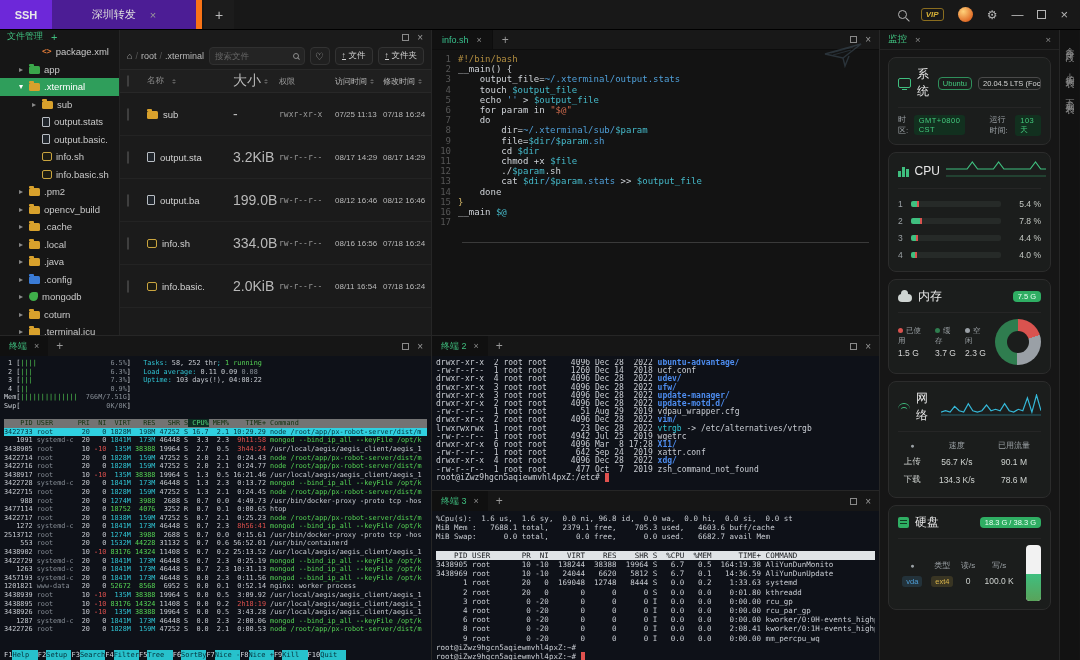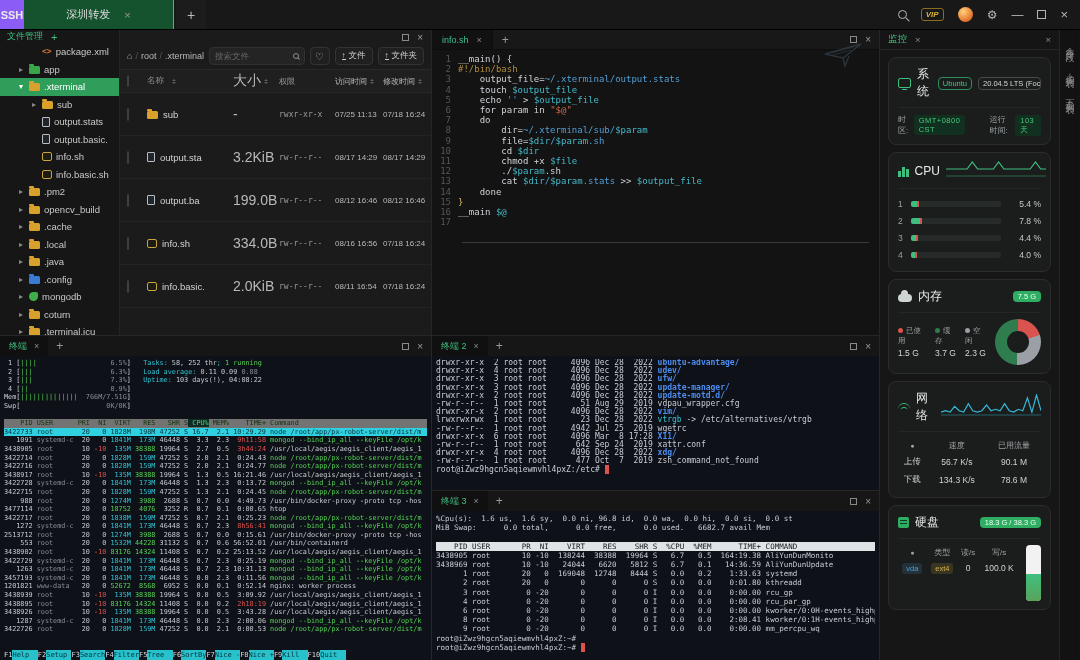--- a/index.html
+++ b/index.html
@@ -2,22 +2,22 @@
 <html><head>
 <meta charset="utf-8">
 <style>
   *{margin:0;padding:0;box-sizing:border-box}
   html,body{background:#000;width:1080px;height:660px;overflow:hidden}
   body{font-family:"Liberation Sans",sans-serif;color:#cfcfcf;-webkit-font-smoothing:antialiased}
   .app{width:1080px;height:660px;display:flex;flex-direction:column;background:#141414}
 
   
   .titlebar{height:30px;background:#181818;display:flex;align-items:stretch;border-bottom:1px solid #000}
-  .app-logo{width:24px;display:flex;align-items:center;justify-content:center;background:#8b5cf6;color:#e8e8e8;font-size:11px;font-weight:bold}
-  .tb-tab{width:150px;background:#14532d;display:flex;align-items:center;justify-content:center;gap:14px;font-size:11px;color:#ddd;border-right:1px solid #f97316}
+  .app-logo{width:52px;display:flex;align-items:center;justify-content:center;background:#6d28d9;color:#e8e8e8;font-size:11px;font-weight:bold}
+  .tb-tab{width:150px;background:#4c1d95;display:flex;align-items:center;justify-content:center;gap:14px;font-size:11px;color:#ddd;border-right:6px solid #f97316}
   .tb-tab .x{color:#9a9a9a;font-size:11px}
   .tb-add{width:30px;display:flex;align-items:center;justify-content:center;background:#1c1c1c;color:#bbb;font-size:14px;margin-left:2px}
   .tb-right{margin-left:auto;display:flex;align-items:center;gap:14px;padding-right:12px}
   .mag{width:9px;height:9px;border:1.4px solid #b5b5b5;border-radius:50%;position:relative}
   .mag::after{content:"";position:absolute;width:5px;height:1.4px;background:#b5b5b5;transform:rotate(45deg);right:-4px;bottom:-2px}
   .vip{border:1px solid #8a6d1f;color:#d4af37;font-size:8px;font-weight:bold;border-radius:3px;padding:1px 4px;font-style:italic}
   .avatar{width:15px;height:15px;border-radius:50%;background:radial-gradient(circle at 35% 30%,#ffd27a,#e2702a 70%,#a33a12)}
   .gearg{color:#b5b5b5;font-size:12px;line-height:1}
   .wmin{color:#b5b5b5;font-size:12px}
   .wmax{width:9px;height:9px;border:1.2px solid #b5b5b5}
@@ -132,21 +132,21 @@
   .leg-item .dot{display:inline-block;width:5px;height:5px;border-radius:50%;margin-right:3px}
   .leg-val{font-size:8.5px;color:#d5d5d5;margin-top:2px}
   .donut{width:46px;height:46px;border-radius:50%;position:relative;flex:none}
   .donut::after{content:"";position:absolute;inset:12px;border-radius:50%;background:#1b1d1c}
   .mo-table{width:100%;border-collapse:collapse;font-size:8px;color:#9aa0a4}
   .mo-table th{font-weight:normal;text-align:center;padding:2px 0;color:#9aa0a4}
   .mo-table td{text-align:center;padding:3px 0;color:#cfd3d0;font-size:8.5px}
   .gdot{color:#3fbf7f;font-size:7px}
   .bdg-vda{background:rgba(79,159,216,.16);color:#4f9fd8;border-radius:3px;font-size:7.5px;padding:1px 4px}
   .bdg-ext4{background:rgba(217,180,74,.16);color:#d9b44a;border-radius:3px;font-size:7.5px;padding:1px 4px}
-  .disk-wrap{display:flex;gap:6px;align-items:flex-start}
+  .disk-wrap{display:flex;gap:6px;align-items:center}
   .gauge{width:15px;background:#f2f2f2;border-radius:4px;overflow:hidden;display:flex;flex-direction:column;justify-content:flex-end;flex:none}
   .gauge-fill{background:linear-gradient(#3fbf7f,#59a35a);width:100%}
   .sparkbox{margin-left:auto;flex:none}
 
   
   .term{display:flex;flex-direction:column;min-height:0;background:#0e1118;border-top:1px solid #262626}
   .t-tabbar{height:20px;background:#161616;display:flex;align-items:center;flex:none}
   .t-tab{height:100%;display:flex;align-items:center;gap:7px;padding:0 9px;background:#101010;font-size:9px}
   .t-tabname{color:#3fbf7f}
   .t-tab .x{color:#8a8a8a}
@@ -478,22 +478,22 @@
               <div>10</div>
               <div>11</div>
               <div>12</div>
               <div>13</div>
               <div>14</div>
               <div>15</div>
               <div>16</div>
               <div>17</div>
             </div>
           <div class="codewrap" id="code">
+              <div class="ed-line"><span class="e-sh">#!/bin/bash</span></div>
               <div class="ed-line"><span class="e-w">__main() {</span></div>
-              <div class="ed-line"><span class="e-sh">#!/bin/bash</span></div>
               <div class="ed-line"><span class="e-w">    output_file=</span><span class="e-path">~/.xterminal/output.stats</span></div>
               <div class="ed-line"><span class="e-w">    touch </span><span class="e-var">$output_file</span></div>
               <div class="ed-line"><span class="e-w">    echo </span><span class="e-path">''</span><span class="e-w"> &gt; </span><span class="e-var">$output_file</span></div>
               <div class="ed-line"><span class="e-w">    for param in </span><span class="e-orange">"$@"</span></div>
               <div class="ed-line"><span class="e-w">    do</span></div>
               <div class="ed-line"><span class="e-w">        dir=</span><span class="e-path">~/.xterminal/sub/</span><span class="e-var">$param</span></div>
               <div class="ed-line"><span class="e-w">        file=</span><span class="e-var">$dir</span><span class="e-path">/</span><span class="e-var">$param</span><span class="e-path">.sh</span></div>
               <div class="ed-line"><span class="e-w">        cd </span><span class="e-var">$dir</span></div>
               <div class="ed-line"><span class="e-w">        chmod +x </span><span class="e-var">$file</span></div>
               <div class="ed-line"><span class="e-w">        ./</span><span class="e-var">$param</span><span class="e-w">.sh</span></div>
@@ -520,20 +520,21 @@
           </div>
           <span class="t-plus">+</span>
           <div class="t-winicons">
             <span class="winbox"></span>
             <span class="winx">×</span>
           </div>
         </div>
         <div class="t-body">
             <div class="t-lines" id="t2lines">
               <div class="t-line"><span class="c-w">drwxr-xr-x  2 root root     4096 Dec 28  2022 </span><span class="c-blu">ubuntu-advantage/</span></div>
+              <div class="t-line"><span class="c-w">-rw-r--r--  1 root root     1260 Dec 14  2018 </span><span class="c-w">ucf.conf</span></div>
               <div class="t-line"><span class="c-w">drwxr-xr-x  4 root root     4096 Dec 28  2022 </span><span class="c-blu">udev/</span></div>
               <div class="t-line"><span class="c-w">drwxr-xr-x  3 root root     4096 Dec 28  2022 </span><span class="c-blu">ufw/</span></div>
               <div class="t-line"><span class="c-w">drwxr-xr-x  3 root root     4096 Dec 28  2022 </span><span class="c-blu">update-manager/</span></div>
               <div class="t-line"><span class="c-w">drwxr-xr-x  2 root root     4096 Dec 28  2022 </span><span class="c-blu">update-motd.d/</span></div>
               <div class="t-line"><span class="c-w">-rw-r--r--  1 root root       51 Aug 29  2019 </span><span class="c-w">vdpau_wrapper.cfg</span></div>
               <div class="t-line"><span class="c-w">drwxr-xr-x  2 root root     4096 Dec 28  2022 </span><span class="c-blu">vim/</span></div>
               <div class="t-line"><span class="c-w">lrwxrwxrwx  1 root root       23 Dec 28  2022 </span><span class="c-cyn">vtrgb</span><span class="c-w"> -&gt; /etc/alternatives/vtrgb</span></div>
               <div class="t-line"><span class="c-w">-rw-r--r--  1 root root     4942 Jul 25  2019 </span><span class="c-w">wgetrc</span></div>
               <div class="t-line"><span class="c-w">drwxr-xr-x  6 root root     4096 Mar  8 17:28 </span><span class="c-blu">X11/</span></div>
               <div class="t-line"><span class="c-w">-rw-r--r--  1 root root      642 Sep 24  2019 </span><span class="c-w">xattr.conf</span></div>
@@ -552,20 +553,21 @@
           </div>
           <span class="t-plus">+</span>
           <div class="t-winicons">
             <span class="winbox"></span>
             <span class="winx">×</span>
           </div>
         </div>
         <div class="t-body">
             <div class="t-lines" id="t3lines">
               <div class="t-line"><span class="c-w">%Cpu(s):  1.6 us,  1.6 sy,  0.0 ni, 96.8 id,  0.0 wa,  0.0 hi,  0.0 si,  0.0 st</span></div>
+              <div class="t-line"><span class="c-w">MiB Mem :   7688.1 total,   2379.1 free,    705.3 used,   4603.6 buff/cache</span></div>
               <div class="t-line"><span class="c-w">MiB Swap:      0.0 total,      0.0 free,      0.0 used.   6682.7 avail Mem</span></div>
               <div class="t-line"><span class="c-w"> </span></div>
               <div class="t-line topshdr"><span>    PID USER       PR  NI    VIRT    RES    SHR S  %CPU  %MEM      TIME+ COMMAND</span></div>
               <div class="t-line"><span class="c-w">3438905 root       10 -10  138244  38388  19964 S   6.7   0.5  164:19.38 AliYunDunMonito</span></div>
               <div class="t-line"><span class="c-w">3438969 root       10 -10   24044   6620   5812 S   6.7   0.1   14:36.59 AliYunDunUpdate</span></div>
               <div class="t-line"><span class="c-w">      1 root       20   0  169048  12748   8444 S   0.0   0.2    1:33.63 systemd</span></div>
               <div class="t-line"><span class="c-w">      2 root       20   0       0      0      0 S   0.0   0.0    0:01.80 kthreadd</span></div>
               <div class="t-line"><span class="c-w">      3 root        0 -20       0      0      0 I   0.0   0.0    0:00.00 rcu_gp</span></div>
               <div class="t-line"><span class="c-w">      4 root        0 -20       0      0      0 I   0.0   0.0    0:00.00 rcu_par_gp</span></div>
               <div class="t-line"><span class="c-w">      6 root        0 -20       0      0      0 I   0.0   0.0    0:00.00 kworker/0:0H-events_highpri</span></div>

